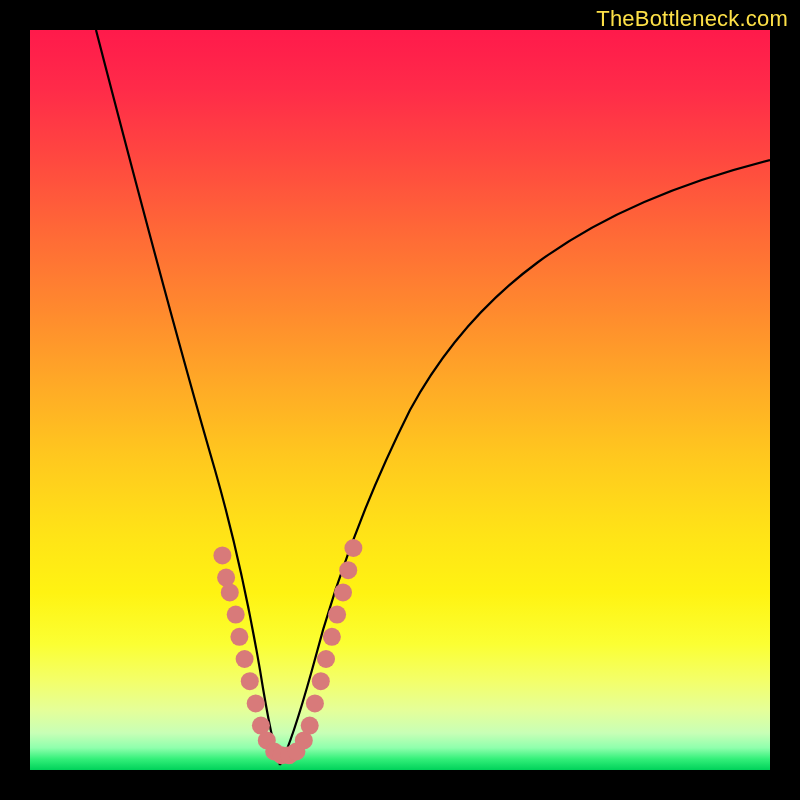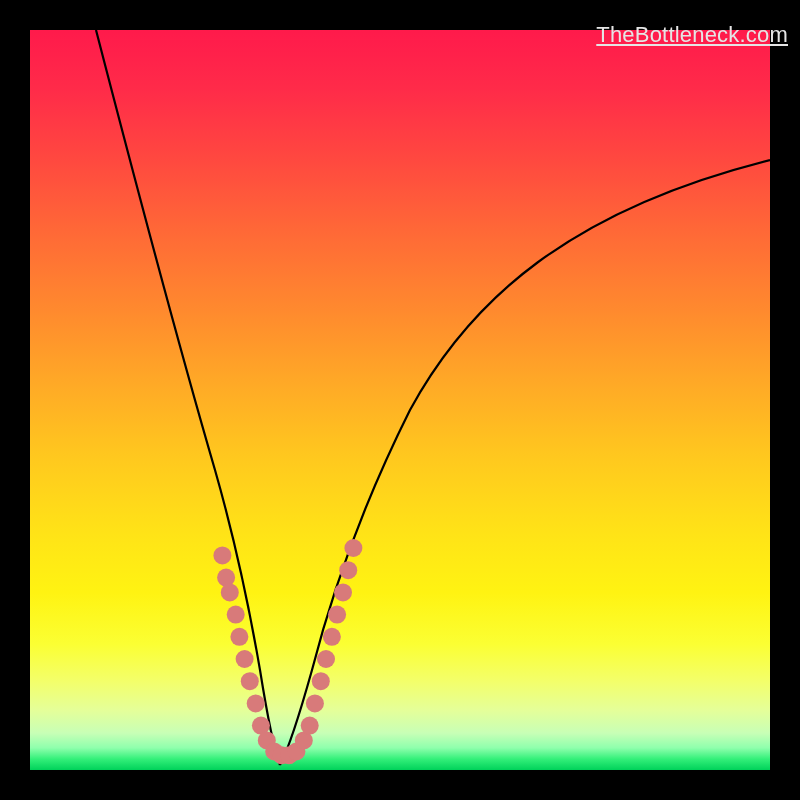--- a/index.html
+++ b/index.html
@@ -40,28 +40,27 @@
       #fbff33 83%,
       #f3ff6a 88%,
       #e4ff9a 92%,
       #c8ffb6 95%,
       #8fffad 97%,
       #34f07a 98.5%,
       #00d25a 100%);
   }
   .watermark {
     position: absolute;
-    top: 22px;
+    top: 6px;
     right: 12px;
-    color: #e5e5e5;
+    color: #fde047;
     font-size: 22px;
     font-weight: 500;
     letter-spacing: 0.2px;
     user-select: none;
-    text-decoration: underline;
   }
   svg.curve {
     position: absolute;
     left: 0; top: 0;
     width: 740px;
     height: 740px;
   }
   .curve path {
     fill: none;
     stroke: #000;

